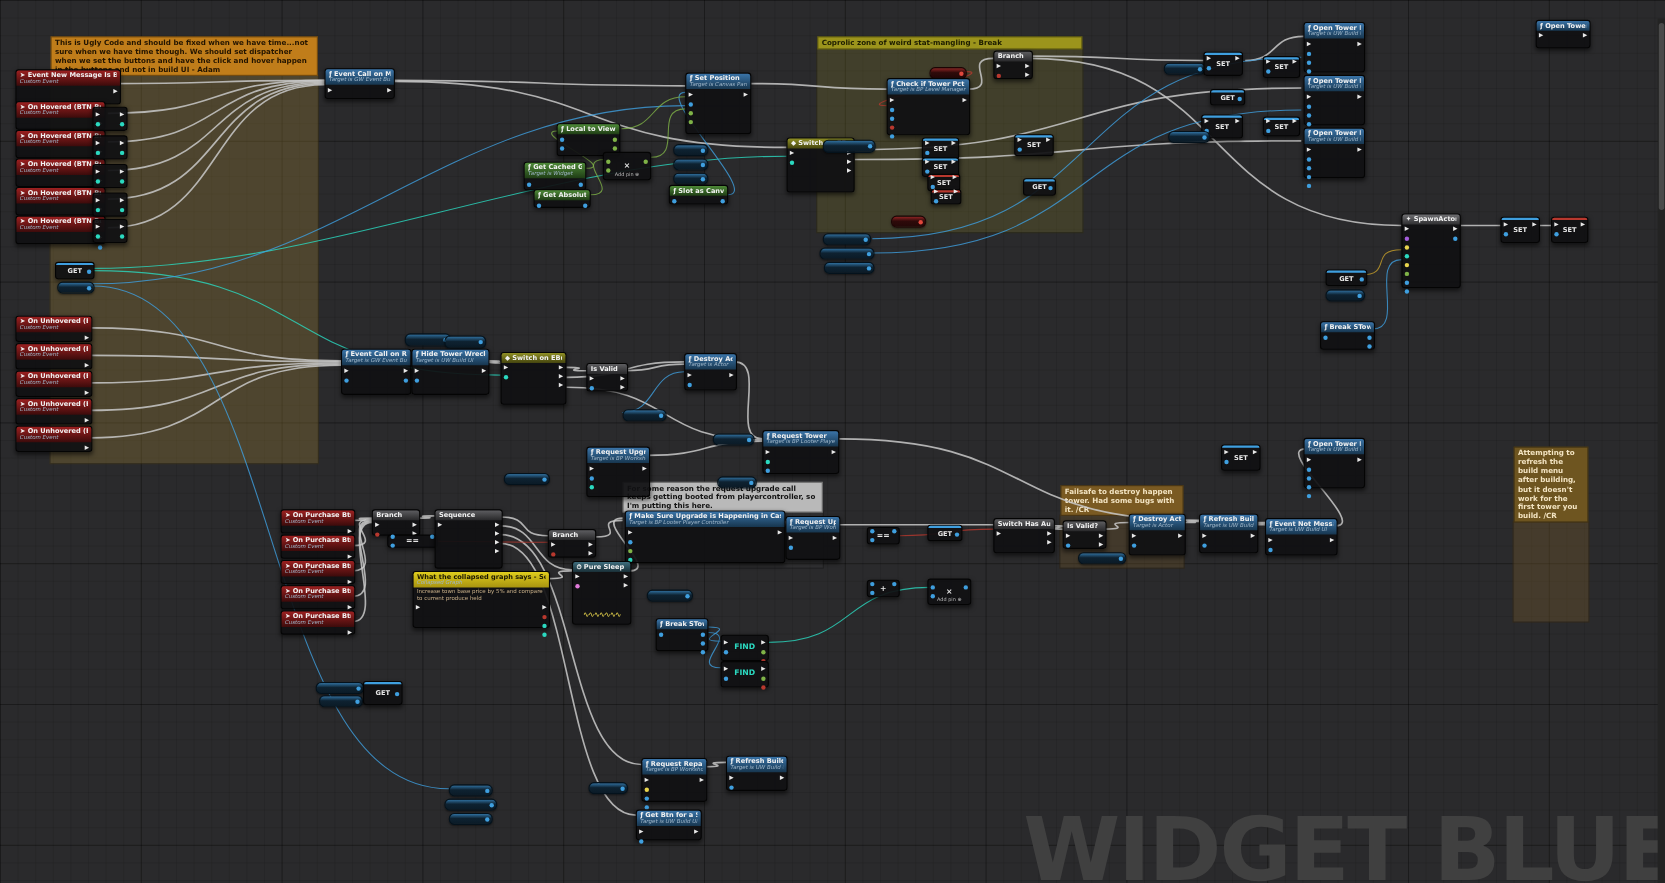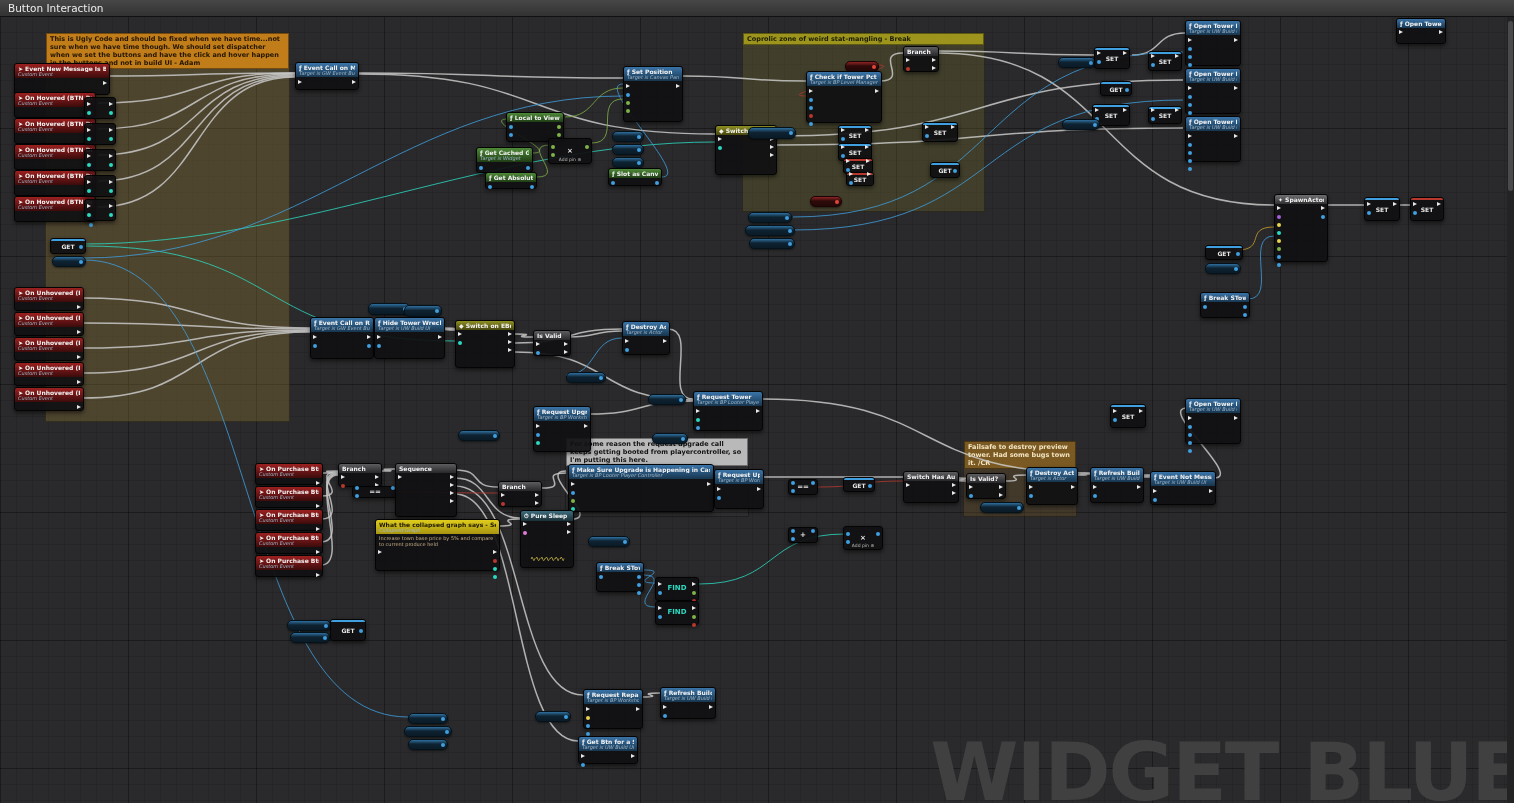--- a/index.html
+++ b/index.html
@@ -49,23 +49,20 @@
   .kw{position:absolute;color:#e6e6e6;font-weight:bold;text-align:center;left:0;right:0;}
   .strip{position:absolute;left:0;top:0;right:0;height:2px;border-radius:2px 2px 0 0;}
   .find-label{color:#2bd9c0;font-weight:bold;font-size:7px;text-align:center;position:absolute;left:0;right:0;top:50%;margin-top:-5px;}
   .wave{color:#e8d44d;font-size:7px;letter-spacing:-1px;line-height:1.1;text-align:center;position:absolute;left:2px;right:2px;bottom:3px;overflow:hidden;}
   .foot{position:absolute;bottom:1px;left:0;right:0;text-align:center;font-size:4.5px;color:#bdbdbd;}
 </style>
 </head>
 <body>
 
 <div id="stage">
-  <div id="titlebar">
-    <span>Button Interaction</span>
-  </div>
   <div id="watermark">WIDGET BLUE</div>
   <svg id="wires" width="1514" height="803">
       <path d="M 98 76 C 206.35000000000002 76, 186.64999999999998 73, 295 73" stroke="#c9c9c9" fill="none" stroke-width="1.5" opacity="0.85"></path>
       <path d="M 98 103 C 206.35000000000002 103, 186.64999999999998 73, 295 73" stroke="#c9c9c9" fill="none" stroke-width="1.5" opacity="0.85"></path>
       <path d="M 98 129 C 206.35000000000002 129, 186.64999999999998 74, 295 74" stroke="#c9c9c9" fill="none" stroke-width="1.5" opacity="0.85"></path>
       <path d="M 98 155 C 206.35000000000002 155, 186.64999999999998 75, 295 75" stroke="#c9c9c9" fill="none" stroke-width="1.5" opacity="0.85"></path>
       <path d="M 98 181 C 206.35000000000002 181, 186.64999999999998 76, 295 76" stroke="#c9c9c9" fill="none" stroke-width="1.5" opacity="0.85"></path>
       <path d="M 98 207 C 206.35000000000002 207, 186.64999999999998 77, 295 77" stroke="#c9c9c9" fill="none" stroke-width="1.5" opacity="0.85"></path>
       <path d="M 358 73 C 503.75 73, 477.25 78, 623 78" stroke="#c9c9c9" fill="none" stroke-width="1.5" opacity="0.85"></path>
       <path d="M 358 74 C 554.35 74, 518.65 134, 715 134" stroke="#c9c9c9" fill="none" stroke-width="1.5" opacity="0.85"></path>
@@ -139,21 +136,24 @@
 <div class="comment" style="left: 45px; top: 68px; width: 243px; height: 352px; background: rgba(150, 122, 52, 0.34);">
       <div class="c-head" style="background: rgb(192, 125, 26); color: rgb(36, 21, 0);">This is Ugly Code and should be fixed when we have time...not sure when we have time though. We should set dispatcher when we set the buttons and have the click and hover happen in the buttons and not in build UI - Adam</div>
     </div>
     <div class="comment" style="left: 742px; top: 44px; width: 241px; height: 166px; background: rgba(152, 142, 42, 0.22);">
       <div class="c-head" style="background: rgb(156, 148, 28); color: rgb(29, 29, 0);">Coprolic zone of weird stat-mangling - Break</div>
     </div>
     <div class="comment" style="left: 565px; top: 465px; width: 182px; height: 50px; background: rgba(130, 130, 130, 0.08);">
       <div class="c-head" style="background: rgb(185, 185, 185); color: rgb(18, 18, 18);">For some reason the request upgrade call keeps getting booted from playercontroller, so I'm putting this here.</div>
     </div>
     <div class="comment" style="left: 963px; top: 468px; width: 112px; height: 47px; background: rgba(122, 92, 42, 0.3);">
-      <div class="c-head" style="background: rgb(122, 90, 34); color: rgb(243, 228, 194);">Failsafe to destroy preview tower. Had some bugs town it. /CR</div>
+      <div class="c-head" style="background: rgb(122, 90, 34); color: rgb(243, 228, 194);">Failsafe to destroy happen tower. Had some bugs with it. /CR</div>
+    </div>
+    <div class="comment" style="left: 1375px; top: 474px; width: 68px; height: 90px; background: rgba(118, 92, 44, 0.36);">
+      <div class="c-head" style="background: rgb(110, 85, 32); color: rgb(243, 228, 194);">Attempting to refresh the build menu after building, but it doesn't work for the first tower you build. /CR</div>
     </div>
     <div class="node" style="left: 14px; top: 63px; width: 96px; height: 32px;">
       <div class="n-head h-ev">
         <div class="n-title">➤ Event New Message Is Build UI</div>
         <div class="n-sub">Custom Event</div>
       </div>
       <span class="pin pin-exec" style="right: 2px; top: 17px;"></span>
     </div>
     <div class="node" style="left: 14px; top: 92px; width: 82px; height: 26px;">
       <div class="n-head h-ev">

